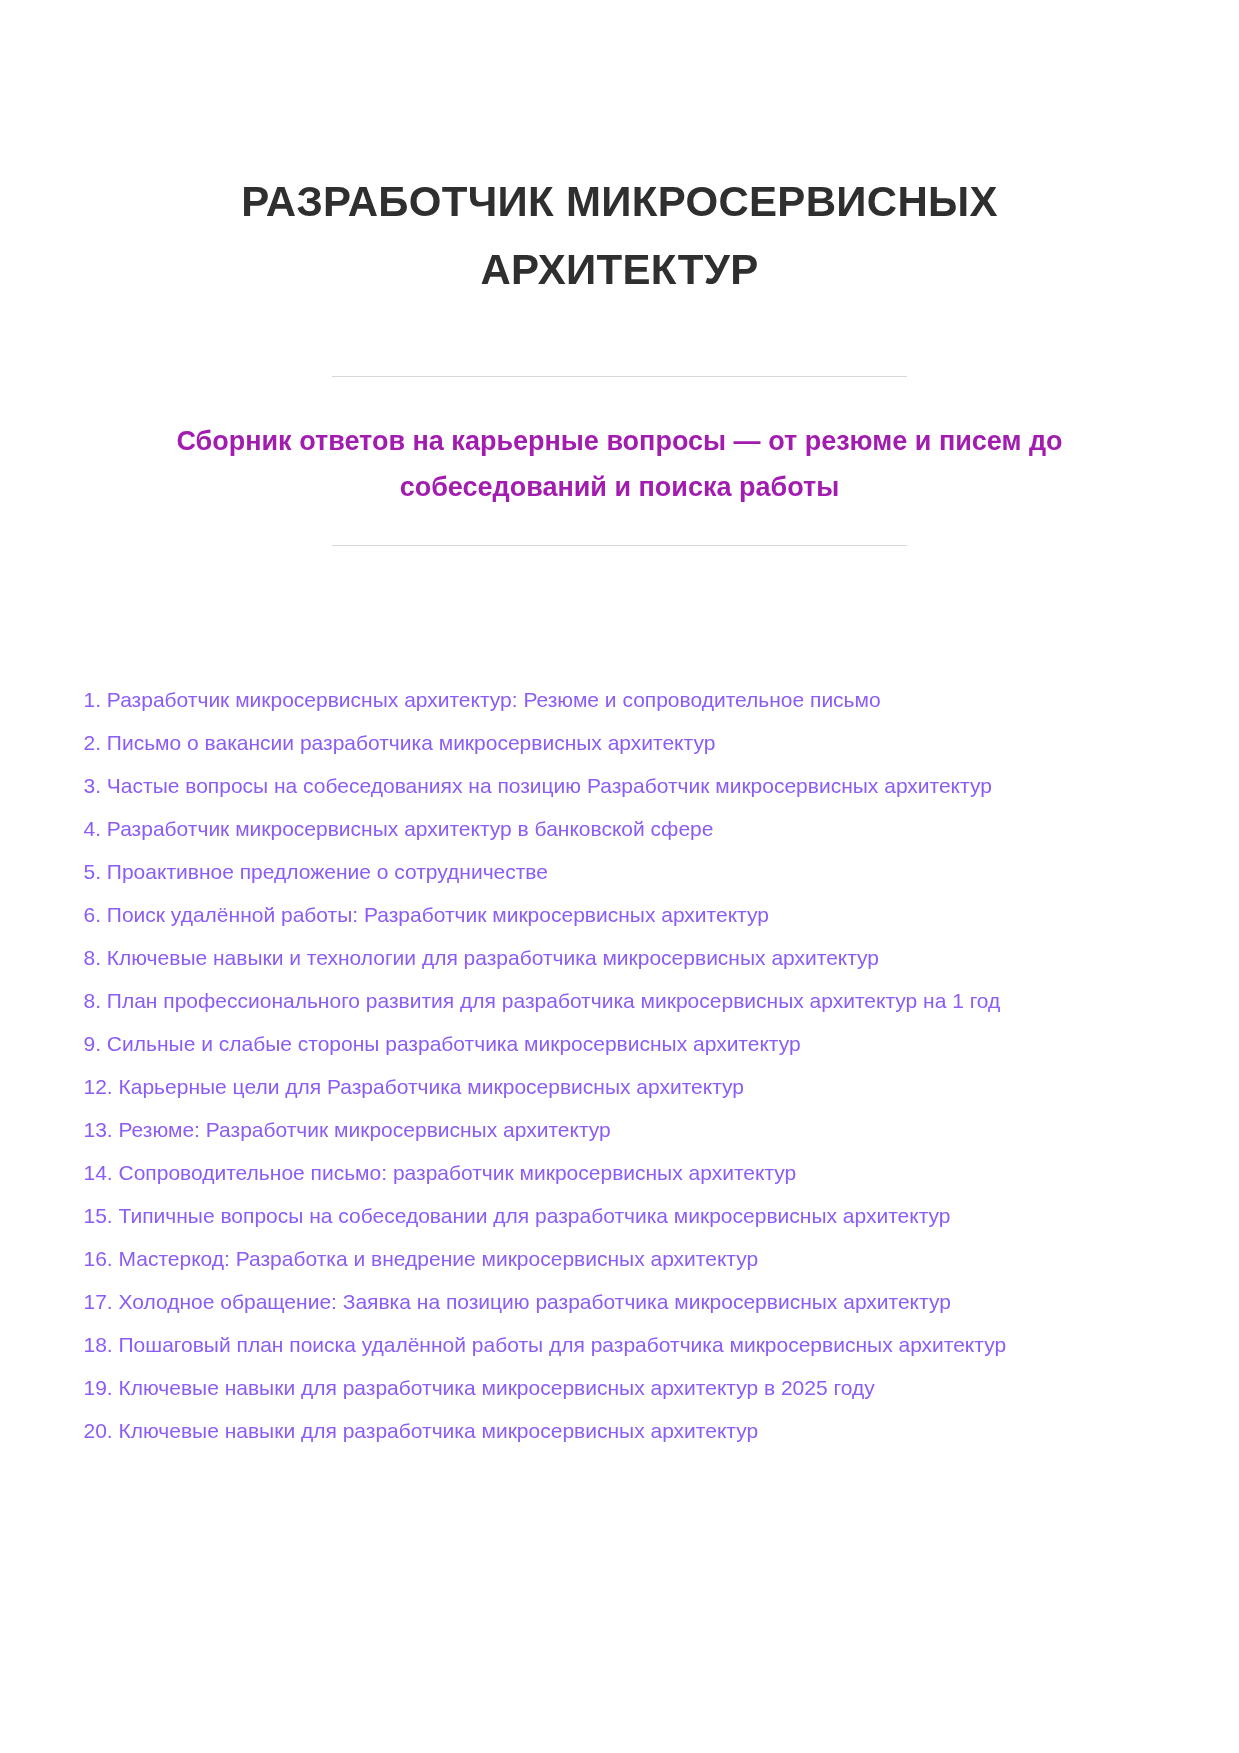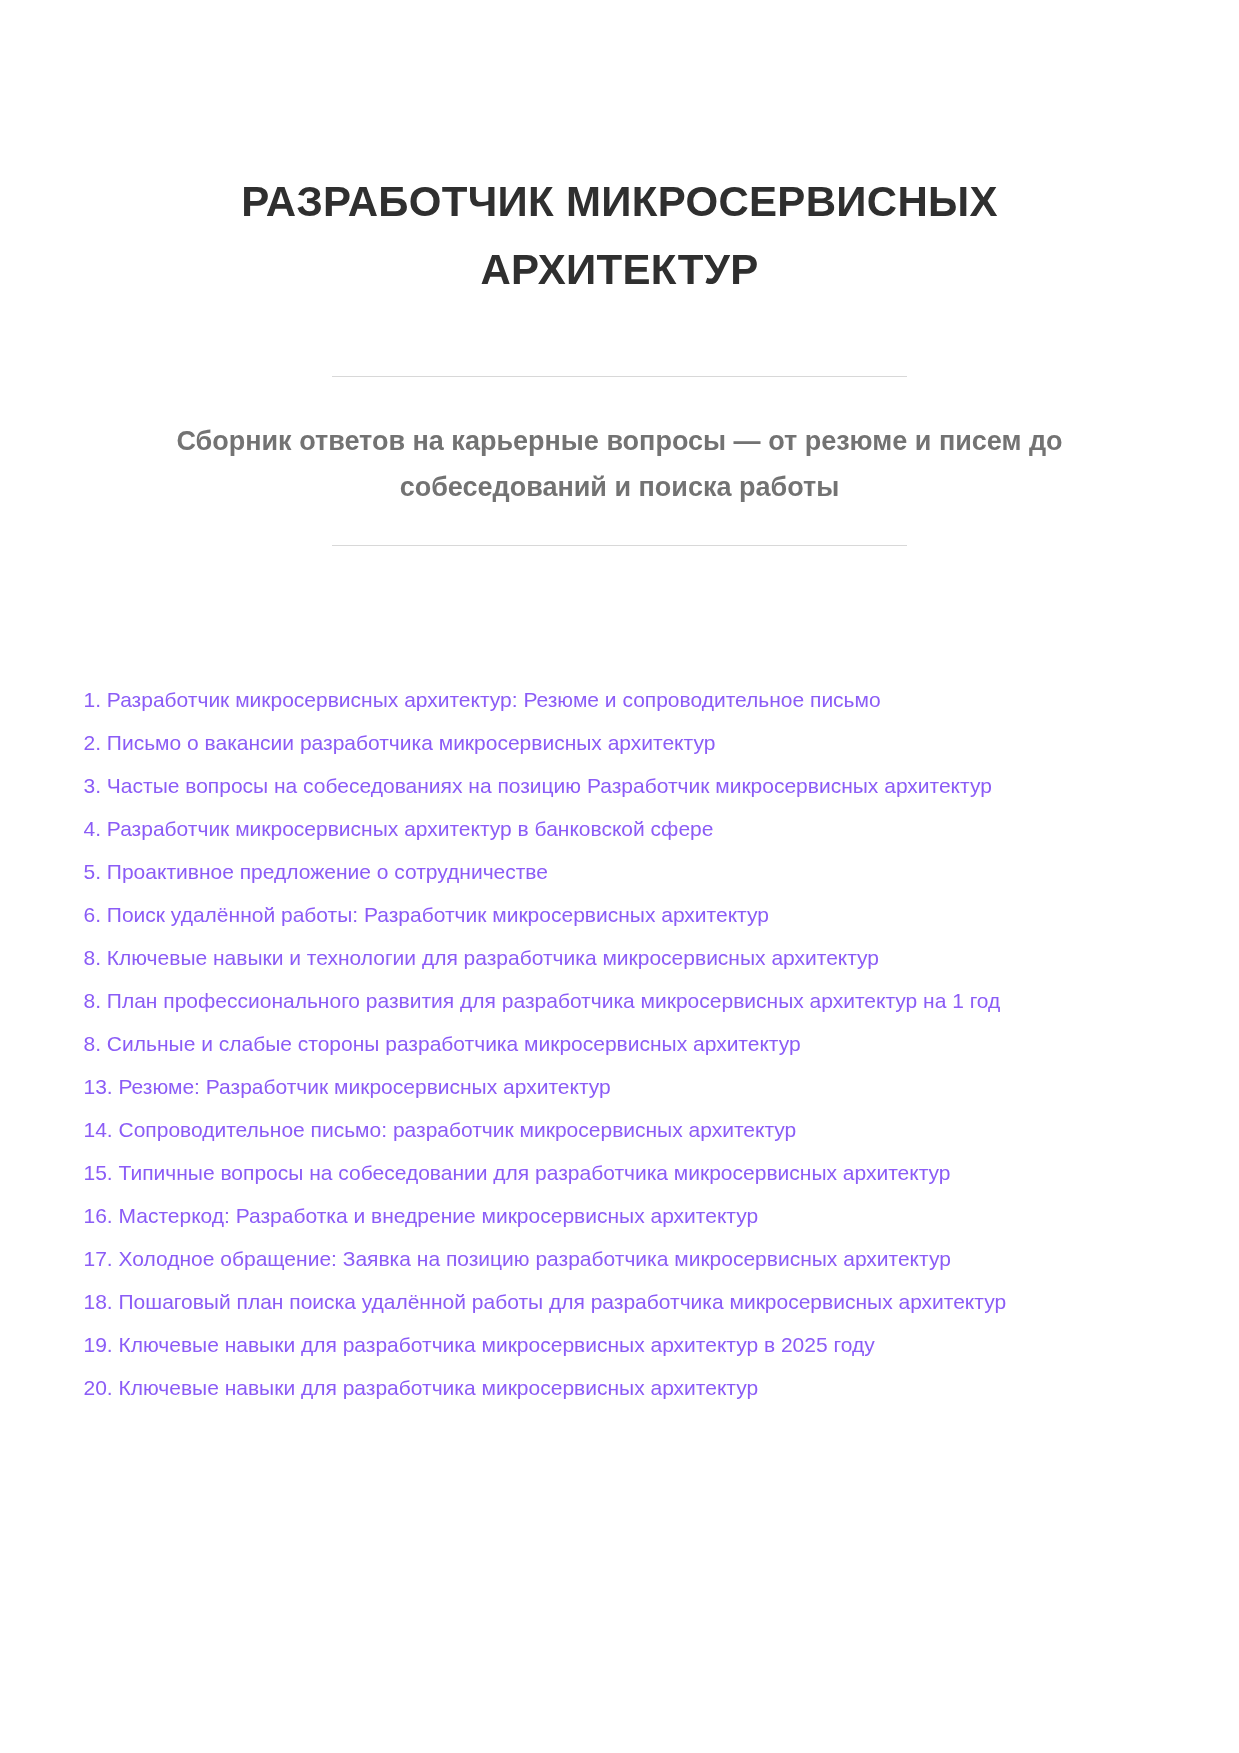--- a/index.html
+++ b/index.html
@@ -37,21 +37,21 @@
     background: #d8d8d8;
     margin: 0 auto;
   }
   .divider-top {
     margin-top: 72px;
   }
   .doc-subtitle {
     font-size: 27px;
     font-weight: 600;
     line-height: 1.7;
-    color: #737373;
+    color: #a21caf;
     max-width: 970px;
     margin: 42px auto 0;
   }
   .divider-bottom {
     margin-top: 34px;
   }
   .toc {
     margin-top: 132px;
     padding: 0 76px;
   }
@@ -80,21 +80,22 @@
 
   <div class="toc">
     <div class="toc-item">1. Разработчик микросервисных архитектур: Резюме и сопроводительное письмо</div>
     <div class="toc-item">2. Письмо о вакансии разработчика микросервисных архитектур</div>
     <div class="toc-item">3. Частые вопросы на собеседованиях на позицию Разработчик микросервисных архитектур</div>
     <div class="toc-item">4. Разработчик микросервисных архитектур в банковской сфере</div>
     <div class="toc-item">5. Проактивное предложение о сотрудничестве</div>
     <div class="toc-item">6. Поиск удалённой работы: Разработчик микросервисных архитектур</div>
     <div class="toc-item">8. Ключевые навыки и технологии для разработчика микросервисных архитектур</div>
     <div class="toc-item">8. План профессионального развития для разработчика микросервисных архитектур на 1 год</div>
-    <div class="toc-item">8. Сильные и слабые стороны разработчика микросервисных архитектур</div>
+    <div class="toc-item">9. Сильные и слабые стороны разработчика микросервисных архитектур</div>
+    <div class="toc-item">12. Карьерные цели для Разработчика микросервисных архитектур</div>
     <div class="toc-item">13. Резюме: Разработчик микросервисных архитектур</div>
     <div class="toc-item">14. Сопроводительное письмо: разработчик микросервисных архитектур</div>
     <div class="toc-item">15. Типичные вопросы на собеседовании для разработчика микросервисных архитектур</div>
     <div class="toc-item">16. Мастеркод: Разработка и внедрение микросервисных архитектур</div>
     <div class="toc-item">17. Холодное обращение: Заявка на позицию разработчика микросервисных архитектур</div>
     <div class="toc-item">18. Пошаговый план поиска удалённой работы для разработчика микросервисных архитектур</div>
     <div class="toc-item">19. Ключевые навыки для разработчика микросервисных архитектур в 2025 году</div>
     <div class="toc-item">20. Ключевые навыки для разработчика микросервисных архитектур</div>
   </div>
 

